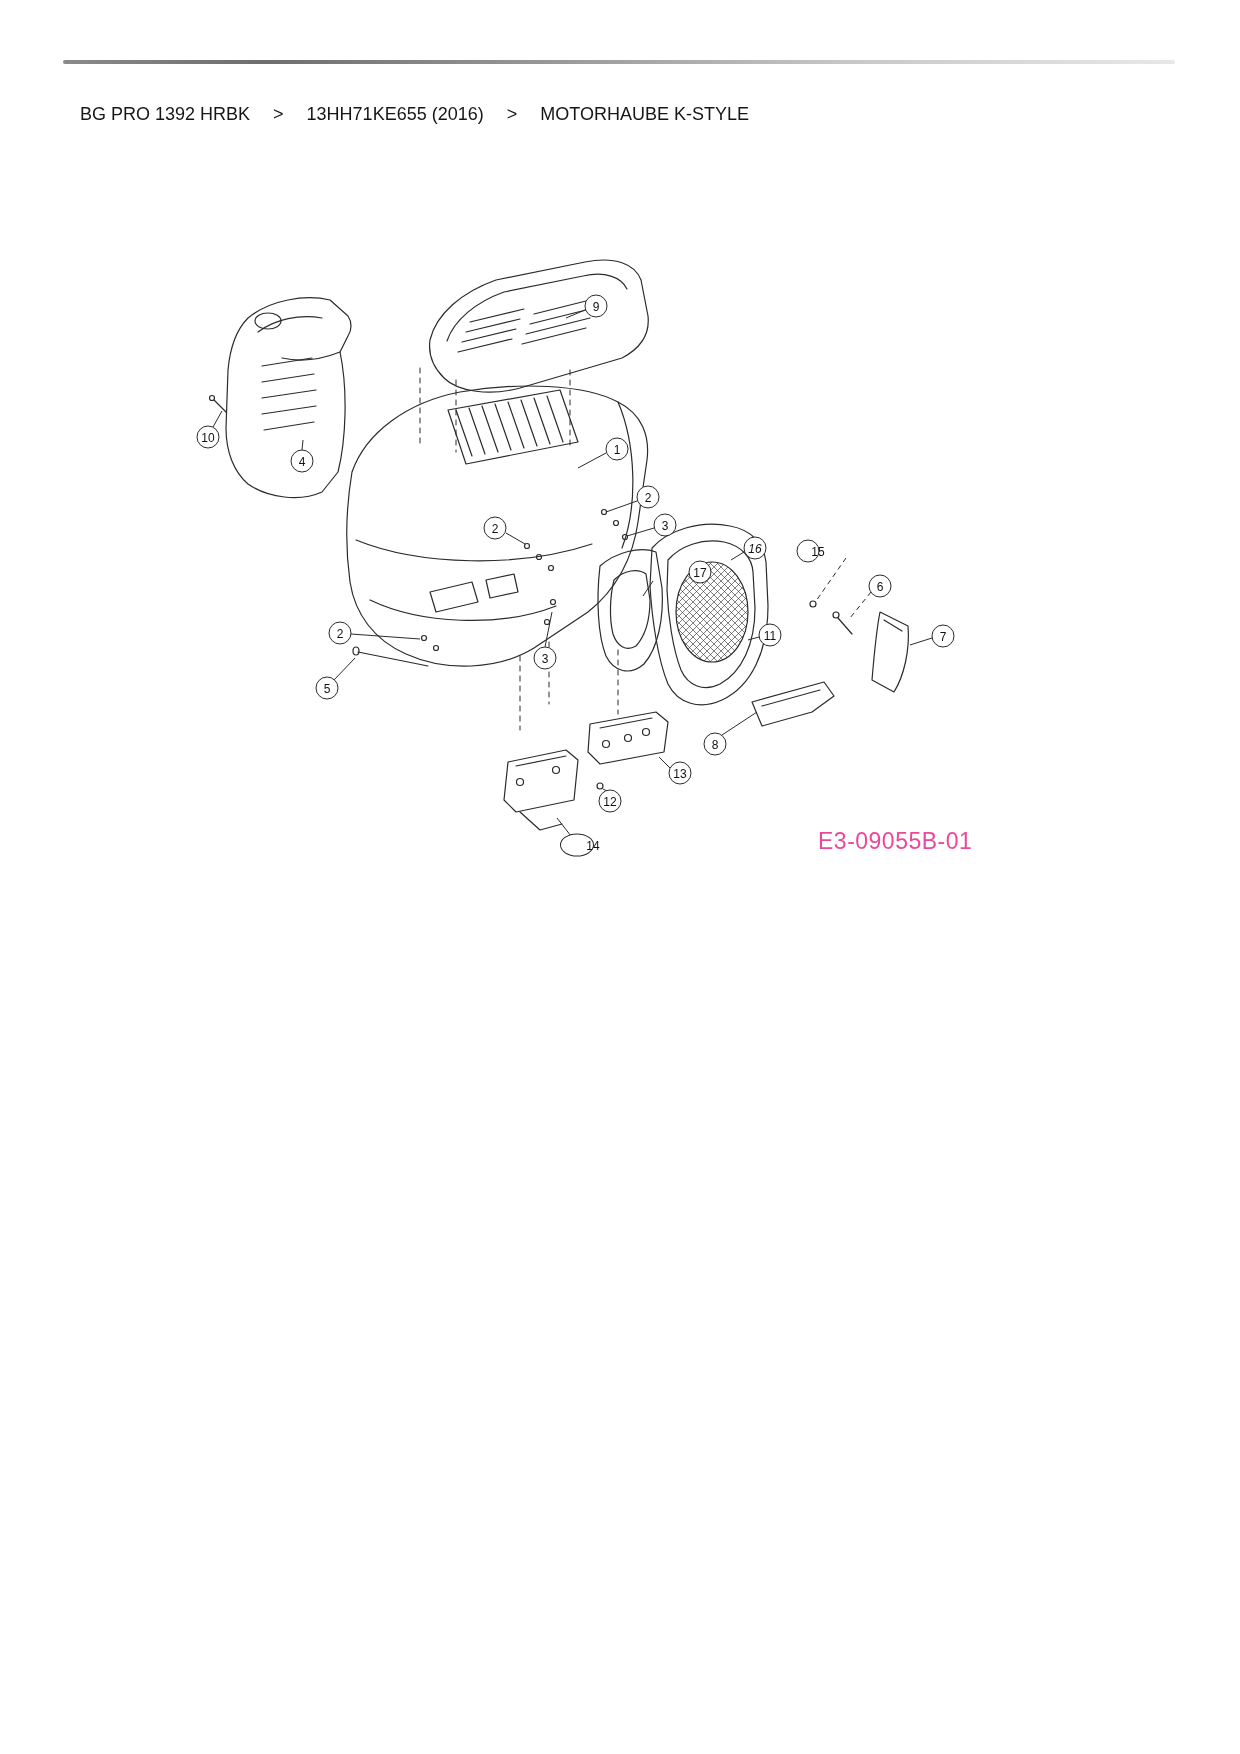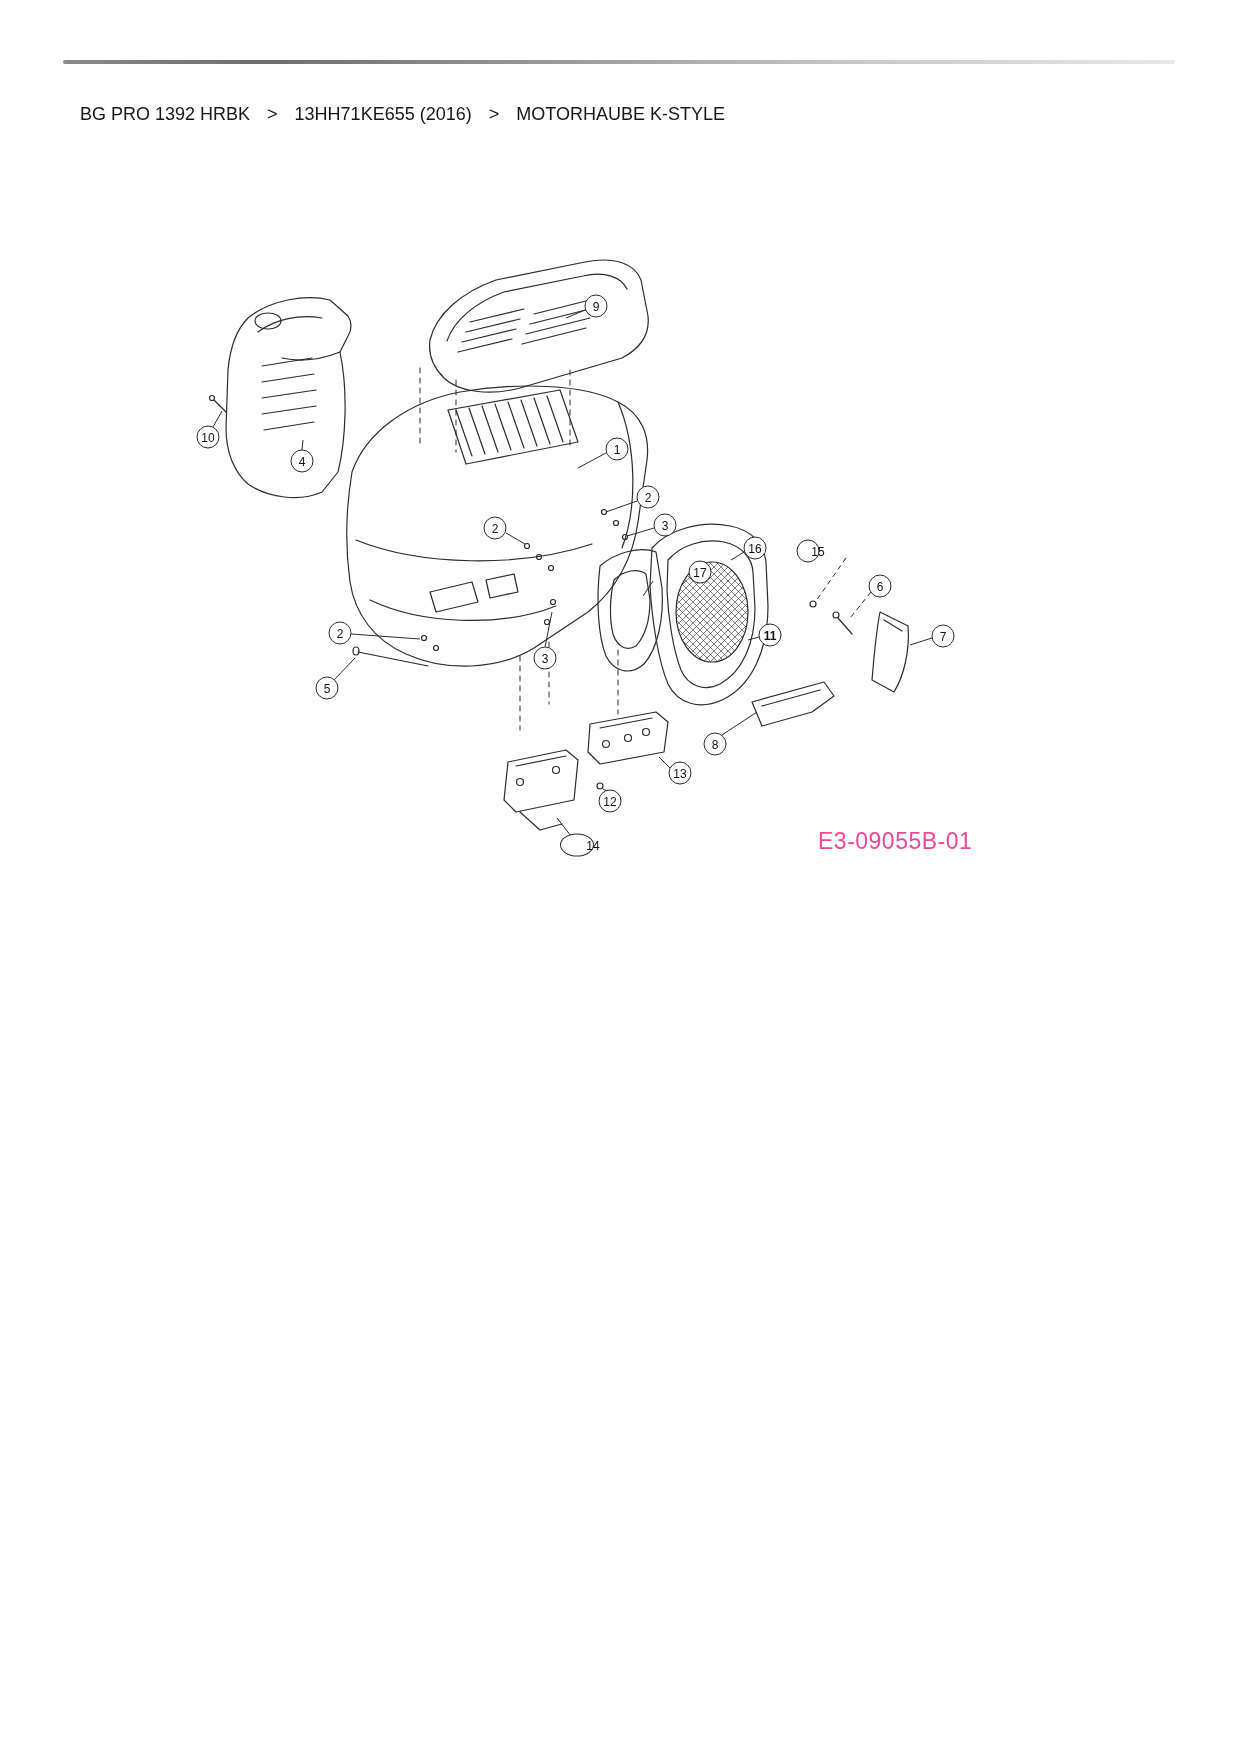--- a/index.html
+++ b/index.html
@@ -23,21 +23,21 @@
     height: 4px;
     border-radius: 2px;
     background: linear-gradient(90deg, #8a8a8a 0%, #6e6e6e 18%, #9a9a9a 45%, #c9c9c9 72%, #e8e8e8 100%);
   }
   .breadcrumb {
     position: absolute;
     left: 80px;
     top: 104px;
     display: flex;
     align-items: flex-start;
-    gap: 17px;
+    gap: 23px;
     font-size: 18px;
     color: #161616;
     white-space: nowrap;
   }
   .crumb {
     color: #161616;
     text-decoration: none;
   }
   .sep {
     color: #161616;
@@ -221,25 +221,25 @@
       </svg>
 
     <div id="callout-layer">
         <div class="callout" style="left: 596px; top: 306px;">9</div>
         <div class="callout" style="left: 208px; top: 437px;">10</div>
         <div class="callout" style="left: 302px; top: 461px;">4</div>
         <div class="callout" style="left: 617px; top: 449px;">1</div>
         <div class="callout" style="left: 648px; top: 497px;">2</div>
         <div class="callout" style="left: 495px; top: 528px;">2</div>
         <div class="callout" style="left: 665px; top: 525px;">3</div>
-        <div class="callout" style="left: 755px; top: 548px;">16</div>
+        <div class="callout" style="left: 755px; top: 548px; font-style: italic;">16</div>
         <div class="callout" style="left: 808px; top: 551px; padding-left: 20px;">15</div>
         <div class="callout" style="left: 660px; top: 572px; margin-left: 40px;">17</div>
         <div class="callout" style="left: 880px; top: 586px;">6</div>
-        <div class="callout" style="left: 770px; top: 635px; font-weight: bold;">11</div>
+        <div class="callout" style="left: 770px; top: 635px;">11</div>
         <div class="callout" style="left: 943px; top: 636px;">7</div>
         <div class="callout" style="left: 340px; top: 633px;">2</div>
         <div class="callout" style="left: 327px; top: 688px;">5</div>
         <div class="callout" style="left: 545px; top: 658px;">3</div>
         <div class="callout" style="left: 715px; top: 744px;">8</div>
         <div class="callout" style="left: 680px; top: 773px; text-align: center;">13</div>
         <div class="callout" style="left: 610px; top: 801px;">12</div>
         <div class="callout" style="left: 577px; top: 845px; padding-left: 32px;">14</div>
       </div>
 

